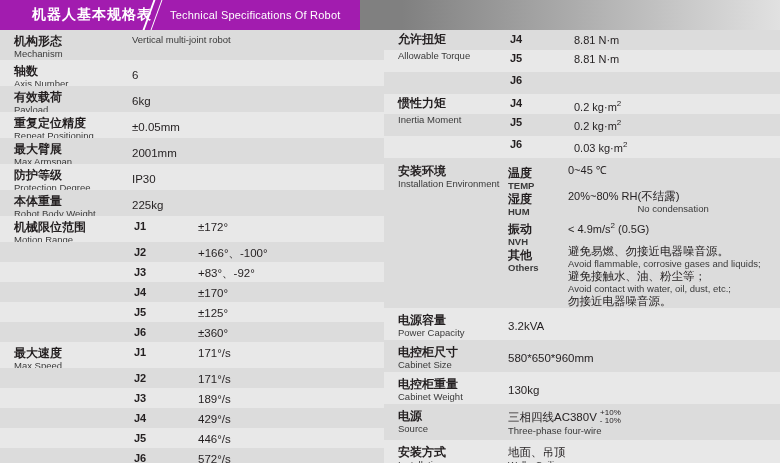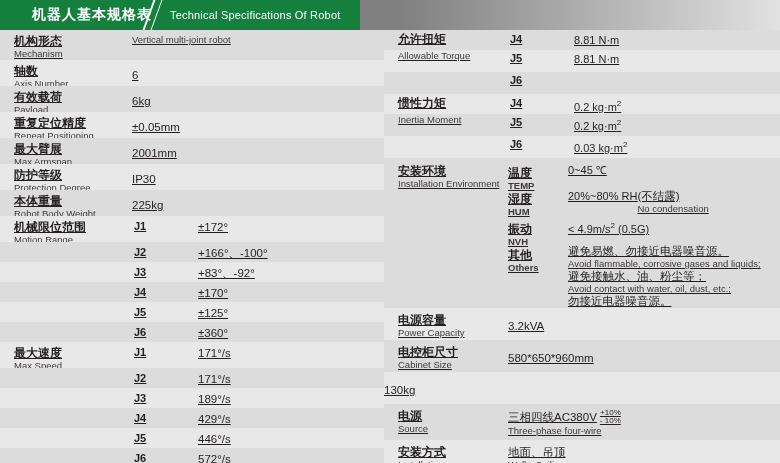--- a/index.html
+++ b/index.html
@@ -9,21 +9,21 @@
     font-family:"Liberation Sans", sans-serif;
     color:#231f20;
     overflow:hidden;
   }
   .page{position:relative;width:780px;height:463px;box-sizing:border-box;}
 
   
   .header{
     position:relative;
     height:30px;
-    background:#15803d;
+    background:#a21caf;
     color:#ffffff;
     overflow:hidden;
   }
   .hdr-cn{
     position:absolute;left:32px;top:6px;
     font-size:14px;font-weight:bold;letter-spacing:1px;
     color:#ffffff;
   }
   .hdr-sep{
     position:absolute;left:148px;top:-6px;
@@ -39,21 +39,21 @@
     position:absolute;left:170px;top:9px;
     font-size:11px;color:#ffffff;letter-spacing:.2px;
   }
   .hdr-fade{
     position:absolute;right:0;top:0;width:420px;height:30px;
     background:linear-gradient(90deg,rgba(128,128,128,1) 0%,rgba(128,128,128,1) 10%,rgba(225,225,225,1) 100%);
   }
 
   
   .cols{position:absolute;top:30px;left:0;width:780px;height:433px;}
-  .col{position:absolute;top:0;height:433px;text-decoration:underline;}
+  .col{position:absolute;top:0;height:433px;}
   .col-left{left:0;width:384px;}
   .col-right{left:384px;width:396px;}
   .divider{
     position:absolute;left:384px;top:34px;width:1px;height:395px;background:#ffffff;
   }
 
   
   .row{
     position:relative;
     display:flex;
@@ -347,20 +347,24 @@
 
       <div class="row alt" style="height:32px">
         <div class="label" style="padding-top:5px">
           <div class="lab-cn">电控柜尺寸</div>
           <div class="lab-en">Cabinet Size</div>
         </div>
         <div class="val val-cn" style="padding-top:11px">580*650*960mm</div>
       </div>
 
       <div class="row plain" style="height:32px">
+        <div class="label" style="padding-top:5px">
+          <div class="lab-cn">电控柜重量</div>
+          <div class="lab-en">Cabinet Weight</div>
+        </div>
         <div class="val val-cn" style="padding-top:11px">130kg</div>
       </div>
 
       <div class="row alt" style="height:36px">
         <div class="label" style="padding-top:5px">
           <div class="lab-cn">电源</div>
           <div class="lab-en">Source</div>
         </div>
         <div class="val" style="padding-top:5px">
           <div style="display:flex;align-items:center">

